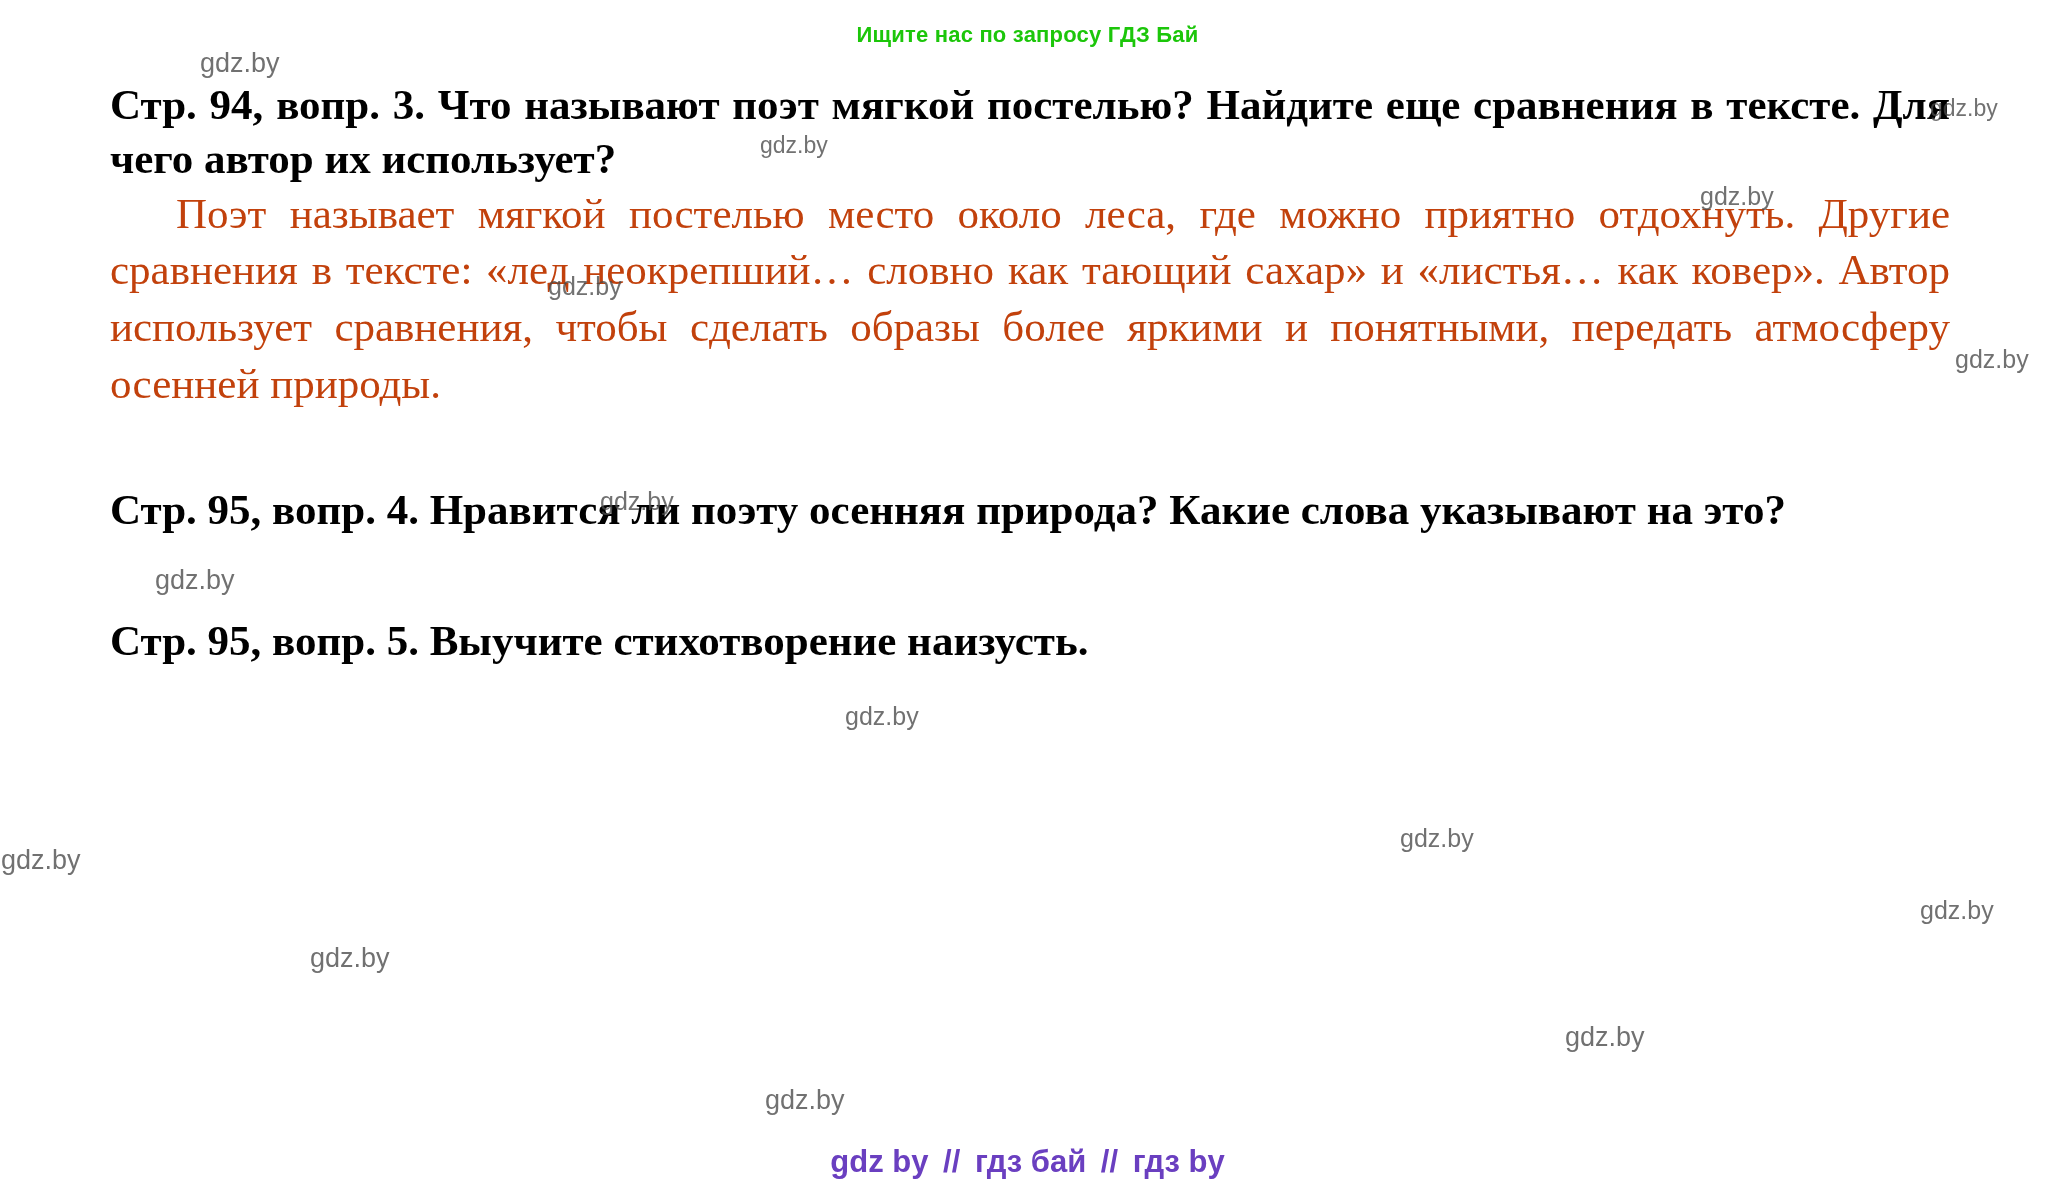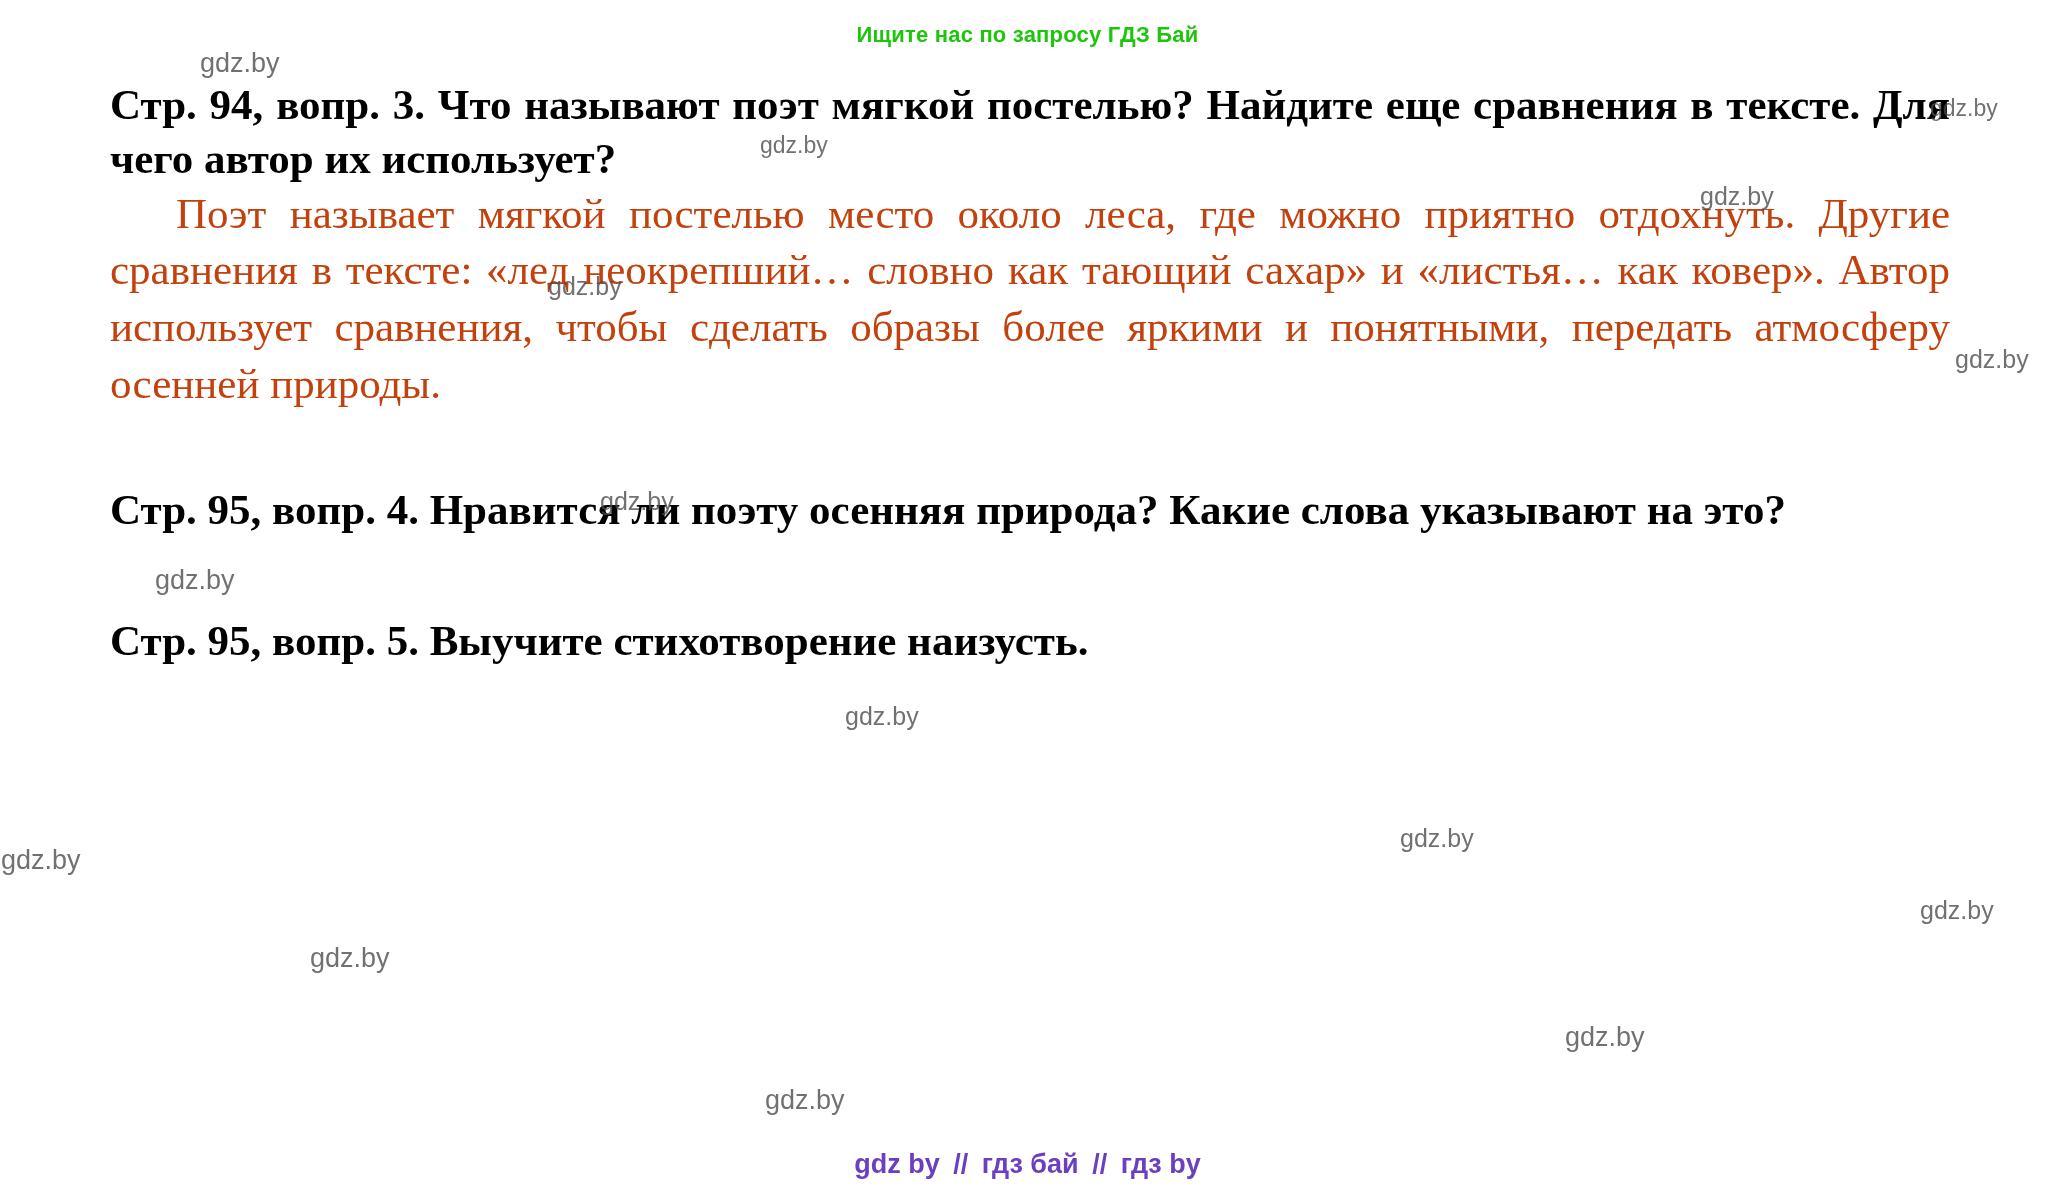--- a/index.html
+++ b/index.html
@@ -71,21 +71,21 @@
   .gap-1 { height: 70px; }
   .gap-2 { height: 78px; }
 
   .footer {
     position: absolute;
     bottom: 22px;
     left: 0;
     width: 100%;
     text-align: center;
     font-family: "Liberation Sans", sans-serif;
-    font-size: 27px;
+    font-size: 31px;
     font-weight: bold;
     color: #6a3fc0;
   }
   .footer .sep {
     color: #6a3fc0;
     font-weight: bold;
     padding: 0 6px;
   }
 
   

